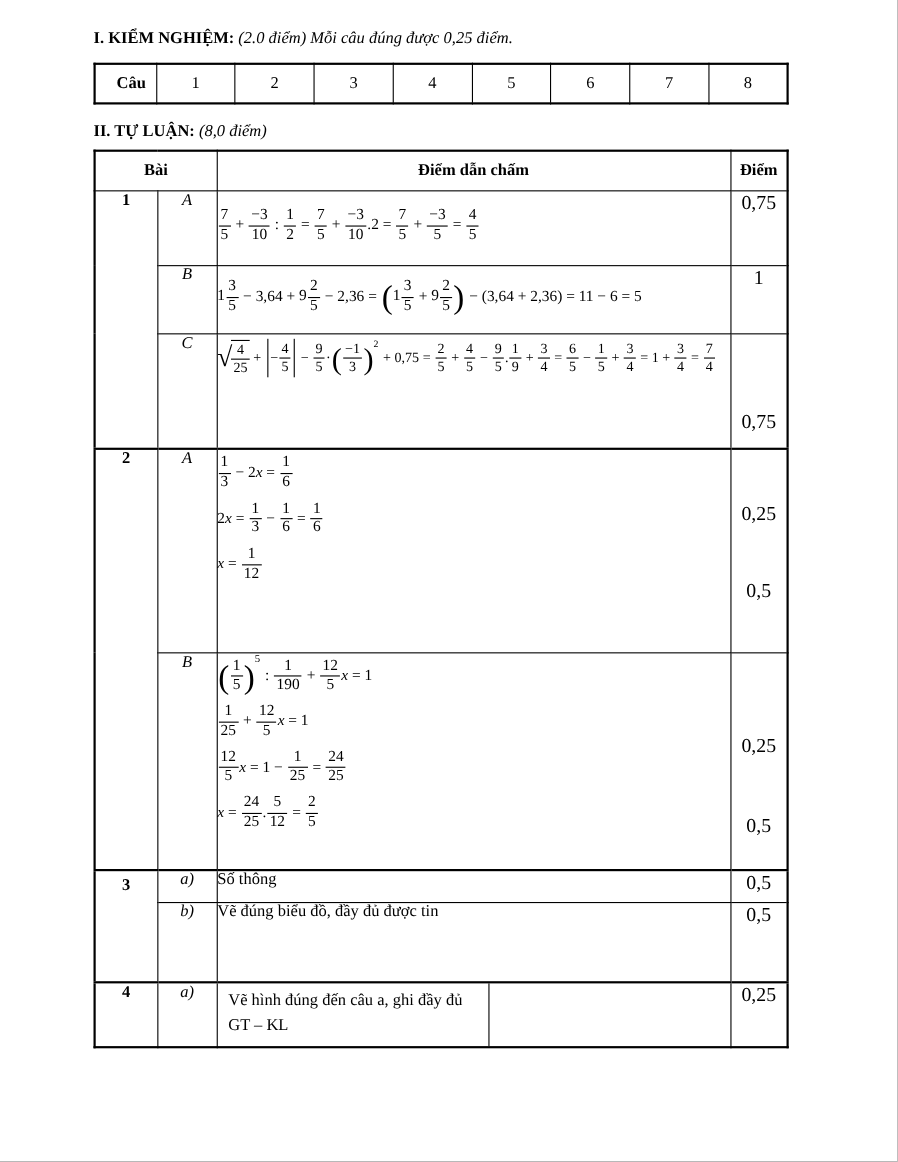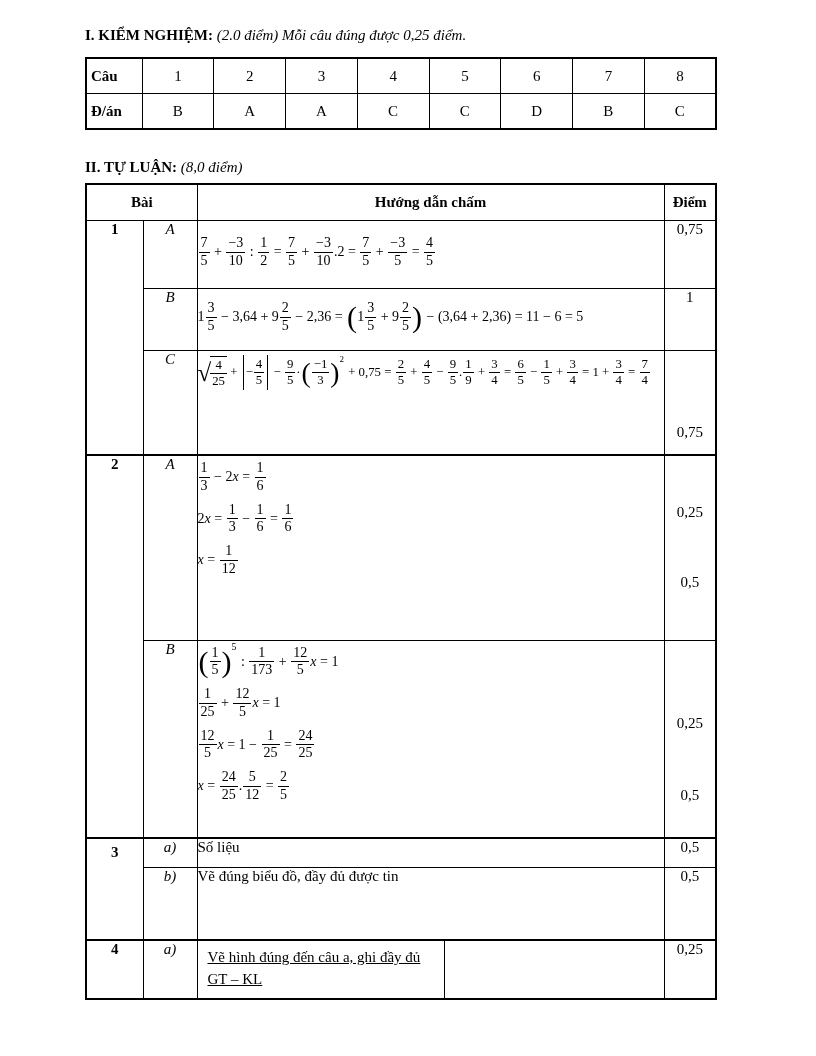--- a/index.html
+++ b/index.html
@@ -6,55 +6,55 @@
   .page{
     width:816px;height:1056px;box-sizing:border-box;margin:0 auto;
     padding:26px 85px 0 85px;background:#ffffff;color:#000;
     font-family:"Liberation Serif","DejaVu Serif",serif;font-size:15px;
     overflow:hidden;position:relative;
   }
   .title{font-weight:bold;text-align:center;font-size:15.5px;line-height:19px;margin:0 0 22px 0;}
   .shead{margin:0 0 12px 0;font-size:15px;line-height:19px;}
   .shead b{font-weight:bold;}
   .shead i{font-style:italic;text-align:center;}
-  .sec2{margin:28px 0 6px 0;}
+  .sec2{margin:16px 0 6px 0;}
 
   
   table.mc{border-collapse:collapse;border:2px solid #000;table-layout:fixed;width:632px;}
-  table.mc th,table.mc td{border:1px solid #000;height:34px;font-size:15px;padding:0 4px;}
+  table.mc th,table.mc td{border:1px solid #000;height:34px;font-size:15px;padding:0 19px;}
   table.mc th{text-align:left;font-weight:bold;}
   table.mc td{text-align:center;font-weight:normal;}
 
   
   table.grade{border-collapse:collapse;border:2px solid #000;table-layout:fixed;width:632px;margin-top:0;}
   table.grade th,table.grade td{border:1px solid #000;padding:0;vertical-align:top;}
   table.grade th{font-weight:bold;text-align:center;vertical-align:middle;font-size:15px;}
   tr.h-head{height:36px;}
   tr.h-1a{height:68px;} tr.h-1b{height:62px;} tr.h-1c{height:105px;}
   tr.h-2a{height:185px;} tr.h-2b{height:198px;}
   tr.h-3a{height:29px;} tr.h-3b{height:73px;} tr.h-4{height:59px;}
   tr.h-2a td{border-top:2px solid #000;}
   tr.h-3a td{border-top:2px solid #000;}
   tr.h-4 td{border-top:2px solid #000;}
 
   td.bai{text-align:center;vertical-align:middle;font-weight:bold;font-size:15px;}
   td.bai.top{vertical-align:top;padding-top:5px;}
   td.part{text-align:center;vertical-align:middle;font-style:italic;font-size:15px;}
   td.sol{padding:4px 6px 4px 10px;font-size:14px;}
   td.sol.mid{vertical-align:middle;}
-  td.diem{text-align:center;vertical-align:top;padding-top:7px;font-size:15px;}
+  td.diem{text-align:center;vertical-align:top;padding-top:7px;font-size:18px;}
   td.diem.bot{vertical-align:bottom;padding-bottom:13px;}
   td.diem.rel{position:relative;}
   td.diem .sc{position:absolute;left:0;right:0;text-align:center;}
   tr.h-2a .sc1{top:48px;} tr.h-2a .sc2{top:118px;}
   tr.h-2b .sc1{top:74px;} tr.h-2b .sc2{top:146px;}
   td.plaintext{padding:4px 6px 4px 10px;font-size:15px;vertical-align:top;}
 
   
-  td.r4sol{padding:0;text-decoration:underline;}
+  td.r4sol{padding:0;}
   .split{display:flex;align-items:stretch;min-height:57px;}
   .split-left{width:247px;box-sizing:border-box;border-right:1px solid #000;padding:6px 10px 4px 10px;font-size:15px;line-height:1.45;}
   .split-right{flex:1;}
 
   
   .mline{white-space:nowrap;margin:7px 0;line-height:1.3;}
   .sol .mline:first-child{margin-top:4px;}
   .f-small{font-size:12.8px;}
   .fr{display:inline-block;vertical-align:middle;text-align:center;margin:0 1px;}
   .fr .fn{display:block;border-bottom:1px solid #000;padding:0 2px;line-height:1.2;}
@@ -87,47 +87,36 @@
       <th>Câu</th>
     <td>1</td>
           <td>2</td>
           <td>3</td>
           <td>4</td>
           <td>5</td>
           <td>6</td>
           <td>7</td>
           <td>8</td>
         </tr>
-    <tr>
-      <th>Đ/án</th>
-    <td>B</td>
-          <td>A</td>
-          <td>A</td>
-          <td>C</td>
-          <td>C</td>
-          <td>D</td>
-          <td>B</td>
-          <td>C</td>
-        </tr>
   </tbody>
     </table>
 
   <p class="shead sec2"><b>II. TỰ LUẬN:</b> <i>(8,0 điểm)</i></p>
 
   <table class="grade">
     <colgroup>
       <col style="width:57px">
         <col style="width:54px">
         <col style="width:467px">
         <col style="width:52px">
     </colgroup>
     <tbody>
         <tr class="h-head">
       <th colspan="2">Bài</th>
-      <th>Hướng dẫn chấm</th>
+      <th>Điểm dẫn chấm</th>
       <th>Điểm</th>
     </tr>
 
     <tr class="h-1a">
       <td class="bai" rowspan="3">1</td>
       <td class="part">A</td>
       <td class="sol mid">
         <div class="mline"><span class="fr"><span class="fn">7</span><span class="fd">5</span></span> + <span class="fr"><span class="fn">−3</span><span class="fd">10</span></span> : <span class="fr"><span class="fn">1</span><span class="fd">2</span></span> = <span class="fr"><span class="fn">7</span><span class="fd">5</span></span> + <span class="fr"><span class="fn">−3</span><span class="fd">10</span></span>.2 = <span class="fr"><span class="fn">7</span><span class="fd">5</span></span> + <span class="fr"><span class="fn">−3</span><span class="fd">5</span></span> = <span class="fr"><span class="fn">4</span><span class="fd">5</span></span></div>
       </td>
       <td class="diem">0,75</td>
@@ -200,35 +189,35 @@
       </td>
     </tr>
     <tr class="h-2b">
       <td class="part">B</td>
       <td class="sol">
         <div class="mline"><span class="pg">
                 <span class="paren">(</span>
                 <span class="pinner"><span class="fr"><span class="fn">1</span><span class="fd">5</span></span></span>
                 <span class="paren">)</span>
                 <span class="psup">5</span>
-              </span> : <span class="fr"><span class="fn">1</span><span class="fd">173</span></span> + <span class="fr"><span class="fn">12</span><span class="fd">5</span></span><i>x</i> = 1</div>
+              </span> : <span class="fr"><span class="fn">1</span><span class="fd">190</span></span> + <span class="fr"><span class="fn">12</span><span class="fd">5</span></span><i>x</i> = 1</div>
         <div class="mline"><span class="fr"><span class="fn">1</span><span class="fd">25</span></span> + <span class="fr"><span class="fn">12</span><span class="fd">5</span></span><i>x</i> = 1</div>
         <div class="mline"><span class="fr"><span class="fn">12</span><span class="fd">5</span></span><i>x</i> = 1 − <span class="fr"><span class="fn">1</span><span class="fd">25</span></span> = <span class="fr"><span class="fn">24</span><span class="fd">25</span></span></div>
         <div class="mline"><i>x</i> = <span class="fr"><span class="fn">24</span><span class="fd">25</span></span>.<span class="fr"><span class="fn">5</span><span class="fd">12</span></span> = <span class="fr"><span class="fn">2</span><span class="fd">5</span></span></div>
       </td>
       <td class="diem rel">
         <span class="sc sc1">0,25</span>
         <span class="sc sc2">0,5</span>
       </td>
     </tr>
 
     <tr class="h-3a">
       <td class="bai top" rowspan="2">3</td>
       <td class="part">a)</td>
-      <td class="plaintext">Số liệu</td>
+      <td class="plaintext">Số thông</td>
       <td class="diem">0,5</td>
     </tr>
     <tr class="h-3b">
       <td class="part">b)</td>
       <td class="plaintext">Vẽ đúng biểu đồ, đầy đủ được tin</td>
       <td class="diem">0,5</td>
     </tr>
 
     <tr class="h-4">
       <td class="bai">4</td>

